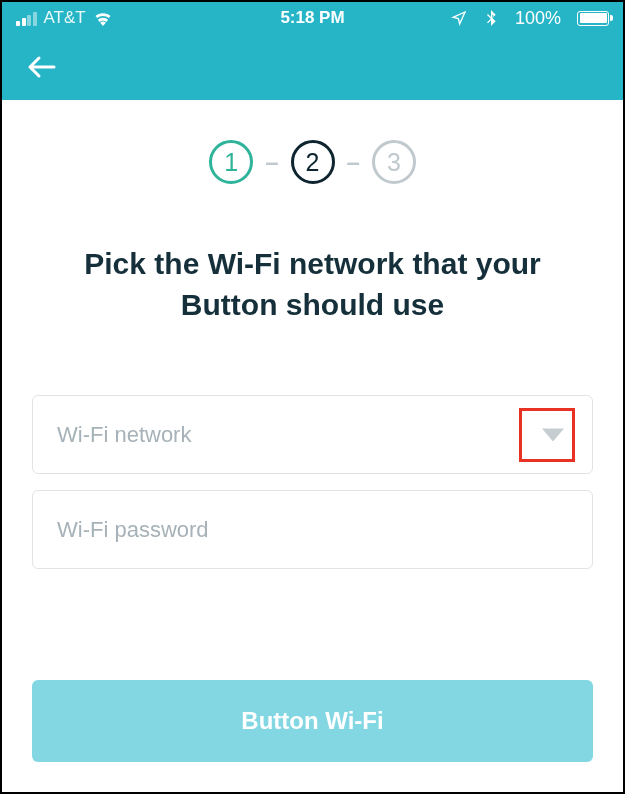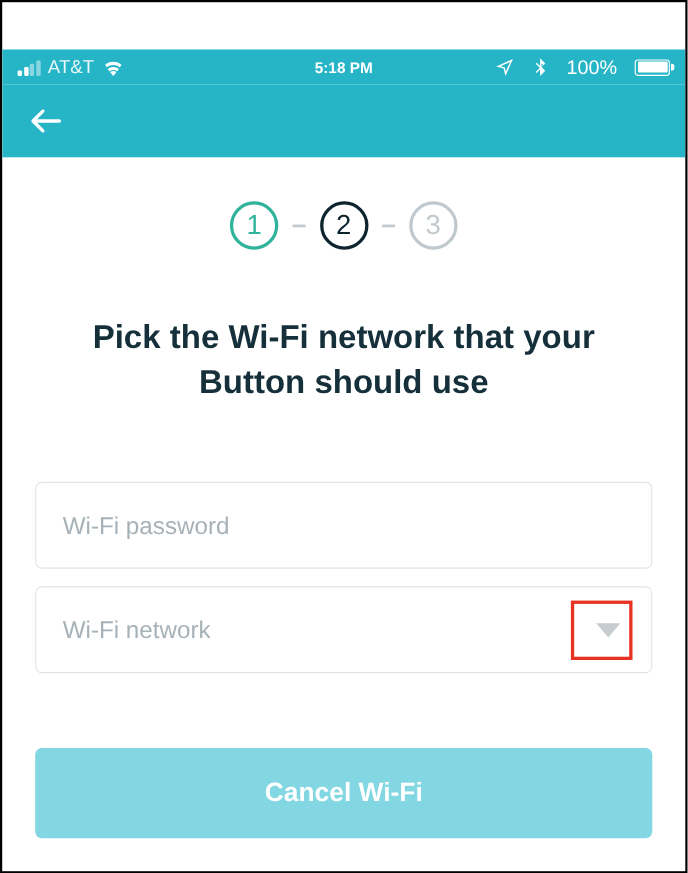--- a/index.html
+++ b/index.html
@@ -17,21 +17,20 @@
     }
     .status-bar {
       height: 32px;
       background: #26b5c7;
       color: #ffffff;
       display: flex;
       align-items: center;
       padding: 15px 14px;
       font-size: 18px;
       position: relative;
-      margin-top: 43px;
     }
     .status-left {
       display: flex;
       align-items: center;
       gap: 7px;
     }
     .signal-bars {
       display: flex;
       align-items: flex-end;
       gap: 1.5px;
@@ -56,21 +55,21 @@
     }
     .wifi-icon {
       width: 20px;
       height: 16px;
       color: #ffffff;
     }
     .status-center {
       position: absolute;
       left: 50%;
       transform: translateX(-50%);
-      font-size: 14px;
+      font-size: 17px;
       font-weight: 600;
     }
     .status-right {
       margin-left: auto;
       display: flex;
       align-items: center;
       gap: 16px;
       font-size: 18px;
     }
     .location-icon, .bt-icon {
@@ -272,23 +271,23 @@
     <div class="step done">1</div>
     <span class="dash">–</span>
     <div class="step active">2</div>
     <span class="dash">–</span>
     <div class="step future">3</div>
   </div>
 
   <h1 class="heading">Pick the Wi-Fi network that your Button should use</h1>
 
   <div class="field">
-    <span class="placeholder">Wi-Fi password</span>
-  </div>
-
-  <div class="field">
     <span class="placeholder">Wi-Fi network</span>
     <div class="dropdown-caret"></div>
     <div class="highlight-box"></div>
   </div>
+
+  <div class="field">
+    <span class="placeholder">Wi-Fi password</span>
+  </div>
 </div>
 
-<button class="confirm-btn">Cancel Wi-Fi</button>
+<button class="confirm-btn">Button Wi-Fi</button>
 
 </body></html>

